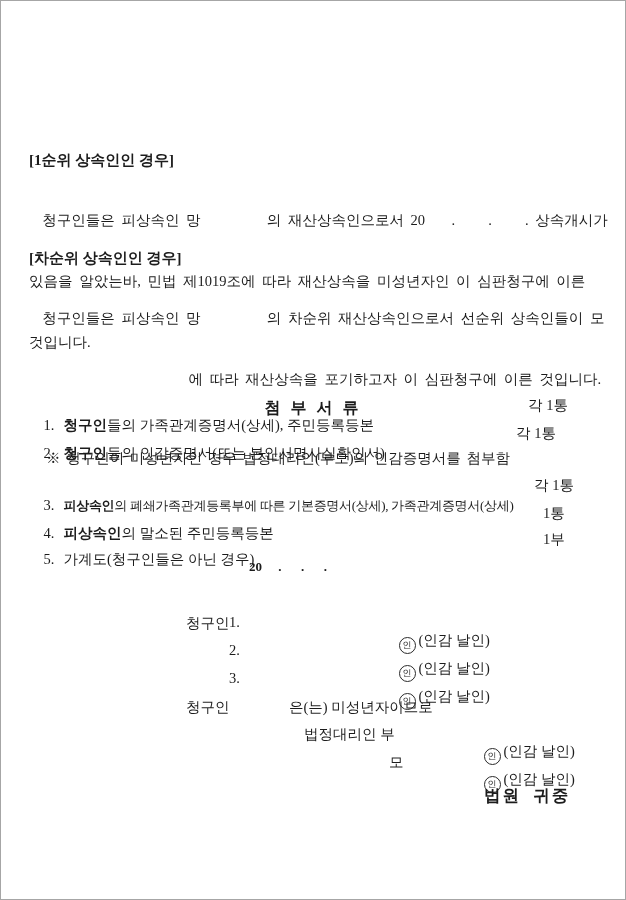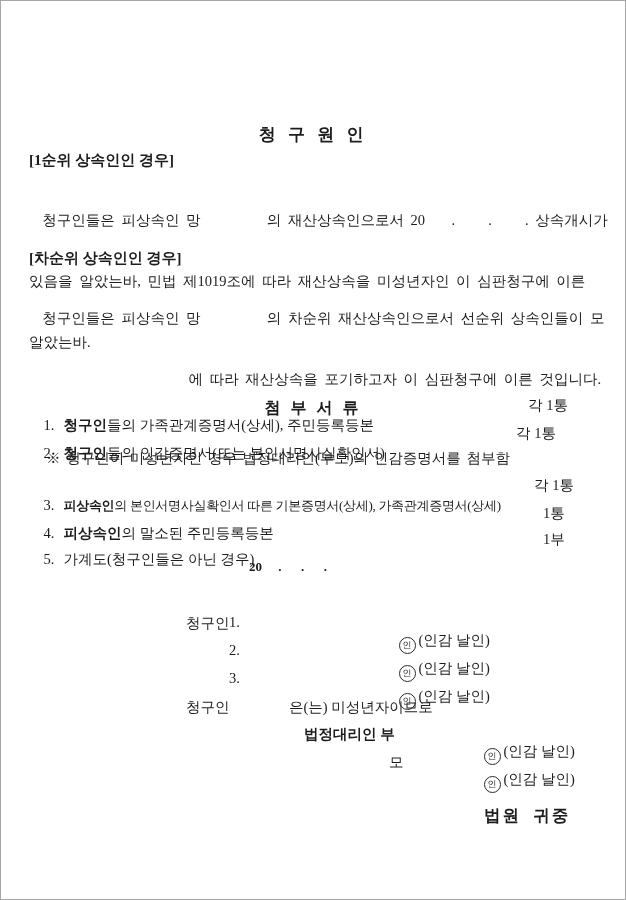--- a/index.html
+++ b/index.html
@@ -61,48 +61,47 @@
     font-size: 16.5px;
     font-weight: bold;
     letter-spacing: 2px;
   }
 </style>
 </head>
 <body>
 
 <div class="page">
 
-  <div class="abs doc-title" style="top:122px;">청 구 원 인</div>
 
   <div class="abs sec-head" style="top:150px;">[1순위 상속인인 경우]</div>
   <div class="abs para" style="top:172px;">
     <div class="line">&nbsp;&nbsp;청구인들은 피상속인 망&nbsp;&nbsp;&nbsp;&nbsp;&nbsp;&nbsp;&nbsp;&nbsp;&nbsp;&nbsp;의 재산상속인으로서 20&nbsp;&nbsp;&nbsp;&nbsp;.&nbsp;&nbsp;&nbsp;&nbsp;&nbsp;.&nbsp;&nbsp;&nbsp;&nbsp;&nbsp;. 상속개시가</div>
     <div class="line">있음을 알았는바, 민법 제1019조에 따라 재산상속을 미성년자인 이 심판청구에 이른</div>
-    <div class="line">알았는바.</div>
+    <div class="line">것입니다.</div>
   </div>
 
   <div class="abs sec-head" style="top:248px;">[차순위 상속인인 경우]</div>
   <div class="abs para" style="top:270px;text-align:right;">
     <div class="line">&nbsp;&nbsp;청구인들은 피상속인 망&nbsp;&nbsp;&nbsp;&nbsp;&nbsp;&nbsp;&nbsp;&nbsp;&nbsp;&nbsp;의 차순위 재산상속인으로서 선순위 상속인들이 모</div>
     <div class="line">에 따라 재산상속을 포기하고자 이 심판청구에 이른 것입니다.</div>
   </div>
 
   <div class="abs attach-title" style="top:365px;">첨 부 서 류</div>
 
   <div class="abs li" style="top:394px;">
     <span class="num">1.</span><span class="label-text"><b>청구인</b><span>들의 가족관계증명서(상세), 주민등록등본</span></span>
     <span class="qty" style="left:499px;">각 1통</span>
   </div>
   <div class="abs li" style="top:422px;">
     <span class="num">2.</span><span class="label-text"><b>청구인</b><span>들의 인감증명서(또는 본인서명사실확인서)</span></span>
     <span class="qty" style="left:487px;">각 1통</span>
   </div>
   <div class="abs note-line" style="top:448px;">※ 청구인이 미성년자인 경우 법정대리인(부모)의 인감증명서를 첨부함</div>
   <div class="abs li condensed" style="top:474px;">
-    <span class="num">3.</span><span class="label-text"><b>피상속인</b><span>의 본인서명사실확인서 따른 기본증명서(상세), 가족관계증명서(상세)</span></span>
+    <span class="num">3.</span><span class="label-text"><b>피상속인</b><span>의 폐쇄가족관계등록부에 따른 기본증명서(상세), 가족관계증명서(상세)</span></span>
     <span class="qty" style="left:505px;">각 1통</span>
   </div>
   <div class="abs li" style="top:502px;">
     <span class="num">4.</span><span class="label-text"><b>피상속인</b><span>의 말소된 주민등록등본</span></span>
     <span class="qty" style="left:514px;">1통</span>
   </div>
   <div class="abs li" style="top:528px;">
     <span class="num">5.</span><span class="label-text"><b></b><span>가계도(청구인들은 아닌 경우)</span></span>
     <span class="qty" style="left:514px;">1부</span>
   </div>
@@ -121,25 +120,25 @@
   </div>
 
   <div class="abs sig-frag" style="top:669px; left:228px;">3.</div>
   <div class="abs seal-wrap" style="top:669px; left:383px;">
     <span class="seal-circle">인</span><span>(인감 날인)</span>
   </div>
 
   <div class="abs sig-frag" style="top:697px; left:185px;">청구인</div>
   <div class="abs sig-frag" style="top:697px; left:288px;">은(는) 미성년자이므로</div>
 
-  <div class="abs sig-frag" style="top:724px; left:303px;font-weight:bold;">법정대리인 부</div>
+  <div class="abs sig-frag" style="top:724px; left:303px;">법정대리인 부</div>
   <div class="abs seal-wrap" style="top:724px; left:468px;">
     <span class="seal-circle">인</span><span>(인감 날인)</span>
   </div>
 
   <div class="abs sig-frag" style="top:752px; left:388px;">모</div>
   <div class="abs seal-wrap" style="top:752px; left:468px;">
     <span class="seal-circle">인</span><span>(인감 날인)</span>
   </div>
 
-  <div class="abs court-line" style="top:804px; left:483px;">법원&nbsp;&nbsp;귀중</div>
+  <div class="abs court-line" style="top:784px; left:483px;">법원&nbsp;&nbsp;귀중</div>
 
 </div>
 
 </body></html>

